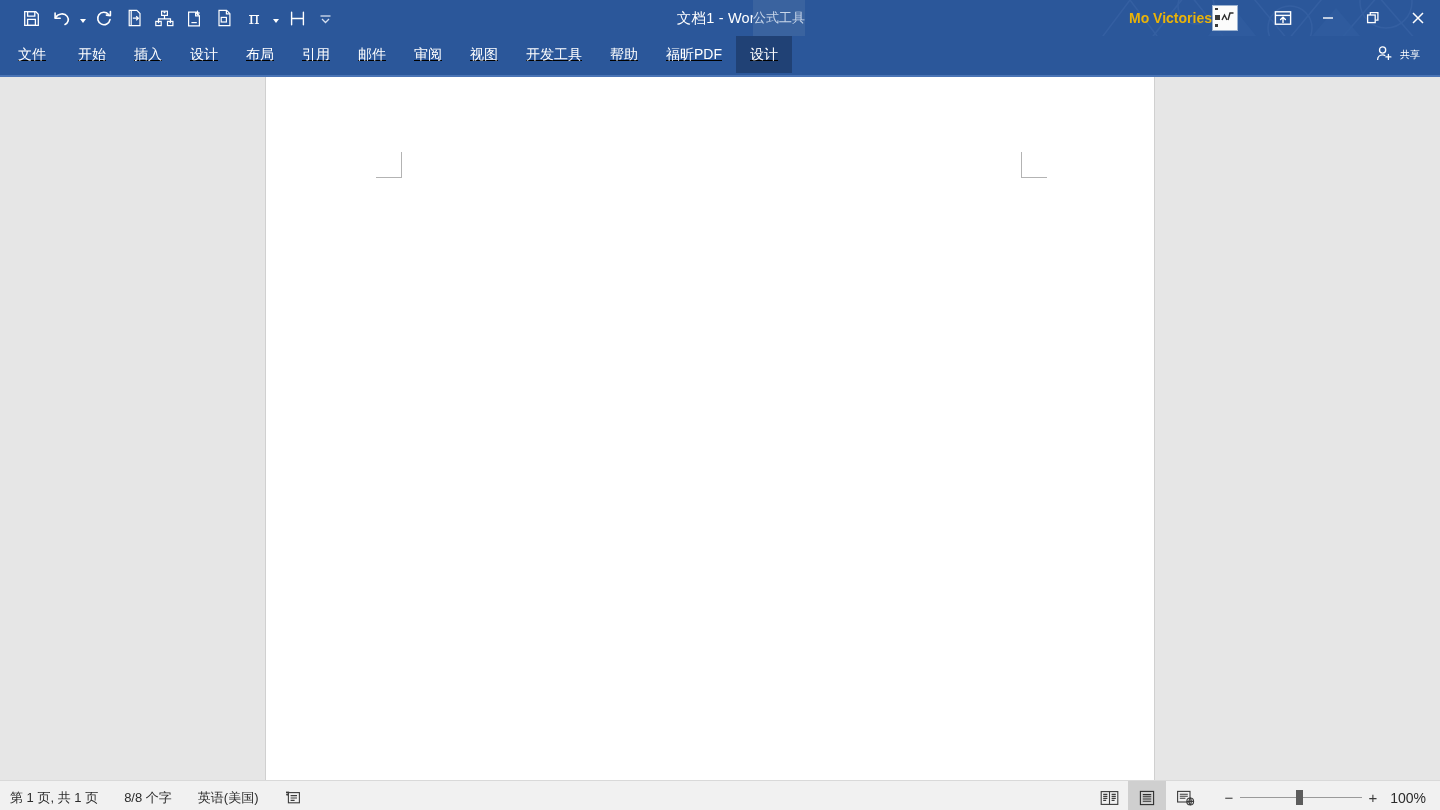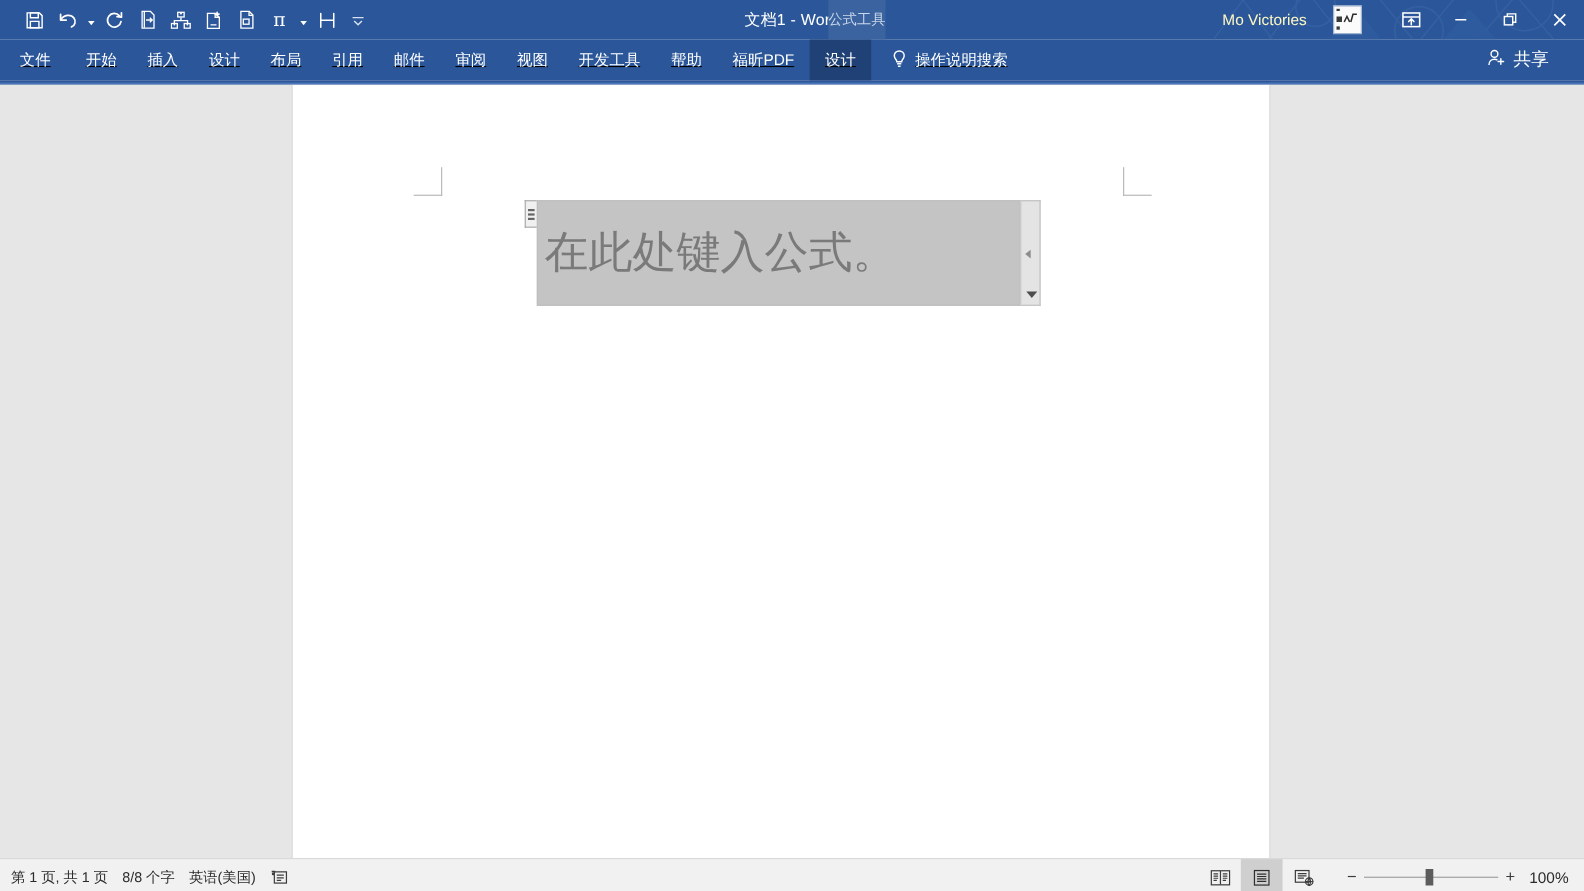--- a/index.html
+++ b/index.html
@@ -84,24 +84,24 @@
   }
 
   .title-right {
     position: absolute;
     right: 0; top: 0;
     height: 36px;
     display: flex; align-items: center;
     z-index: 3;
   }
   .account-name {
-    color: #fef9c3;
+    color: #eab308;
     font-size: 14px;
-    font-weight: normal;
-    margin-right: 24px;
+    font-weight: bold;
+    margin-right: 0;
     white-space: nowrap;
   }
   .avatar {
     width: 26px; height: 26px;
     background: #f4f4f4;
     border: 1px solid #9db3d0;
     margin-right: 22px;
     position: relative;
     overflow: hidden;
   }
@@ -133,26 +133,26 @@
   .tell-me {
     display: flex; align-items: center;
     gap: 7px;
     padding: 0 14px 0 18px;
     color: #ffffff;
     font-size: 14px;
     white-space: nowrap;
   }
   .share-btn {
     position: absolute;
-    right: 22px; top: 0;
+    right: 10px; top: 0;
     height: 37px;
     display: flex; align-items: center; gap: 7px;
     padding: 0 10px;
     color: #ffffff;
-    font-size: 16px;
+    font-size: 10px;
   }
   .ribbon-underline {
     height: 4px;
     background: #2b579a;
     border-bottom: 2px solid #4a74b5;
   }
 
   
   .doc-area {
     position: relative;
@@ -250,21 +250,21 @@
     height: 34px;
     background: #f1f1f1;
     border-top: 1px solid #d9d9d9;
     display: flex;
     align-items: center;
     font-size: 13px;
     color: #2b2b2b;
   }
   .status-left {
     display: flex; align-items: center;
-    gap: 13px;
+    gap: 26px;
     padding-left: 10px;
   }
   .status-item { white-space: nowrap; }
   .proof-icon { display: flex; align-items: center; }
   .status-right {
     position: absolute;
     right: 8px; top: 0;
     height: 33px;
     display: flex; align-items: center;
   }
@@ -505,31 +505,20 @@
     <div class="tab">布局</div>
     <div class="tab">引用</div>
     <div class="tab">邮件</div>
     <div class="tab">审阅</div>
     <div class="tab">视图</div>
     <div class="tab">开发工具</div>
     <div class="tab">帮助</div>
     <div class="tab">福昕PDF</div>
     <div class="tab active">设计</div>
 
-    <div class="tell-me">
-      <span>
-        <svg width="15" height="17" viewBox="0 0 15 17">
-            <g fill="none" stroke="#fff" stroke-width="1.3">
-          <path d="M7.5 1.3c-2.6 0-4.5 2-4.5 4.4 0 1.8 1.1 2.9 1.8 3.9.4.6.5 1 .5 1.5h4.4c0-.5.1-.9.5-1.5.7-1 1.8-2.1 1.8-3.9 0-2.4-1.9-4.4-4.5-4.4z"></path>
-          <path d="M5.6 13h3.8M6.3 15.3h2.4"></path>
-        </g>
-          </svg>
-      </span>
-      <span>操作说明搜索</span>
-    </div>
 
     <div class="share-btn">
       <span>
         <svg width="17" height="17" viewBox="0 0 17 17">
             <g fill="none" stroke="#fff" stroke-width="1.3">
           <circle cx="6.6" cy="5" r="3.1"></circle>
           <path d="M1.6 15c0-3 2.2-5.1 5-5.1 1 0 1.9.3 2.7.8"></path>
           <path d="M12.4 9.4v5M9.9 11.9h5" stroke-linecap="round"></path>
         </g>
           </svg>
@@ -538,38 +527,20 @@
     </div>
   </div>
   <div class="ribbon-underline"></div>
 
   <div class="doc-area">
     <div class="page">
 
       <div class="margin-mark tl"></div>
       <div class="margin-mark tr"></div>
 
-      <div class="eq-control">
-
-        <div class="eq-handle">
-          <i></i>
-            <i></i>
-            <i></i>
-        </div>
-
-        <div class="eq-body">
-          <span class="eq-placeholder">在此处键入公式。</span>
-        </div>
-
-        <div class="eq-right">
-          <span class="arrow-left"></span>
-          <span class="arrow-down"></span>
-        </div>
-
-      </div>
     </div>
   </div>
 
   <div class="statusbar">
     <div class="status-left">
       <span class="status-item">第 1 页, 共 1 页</span>
       <span class="status-item">8/8 个字</span>
       <span class="status-item">英语(美国)</span>
       <span class="proof-icon">
         <svg width="17" height="15" viewBox="0 0 17 15">

